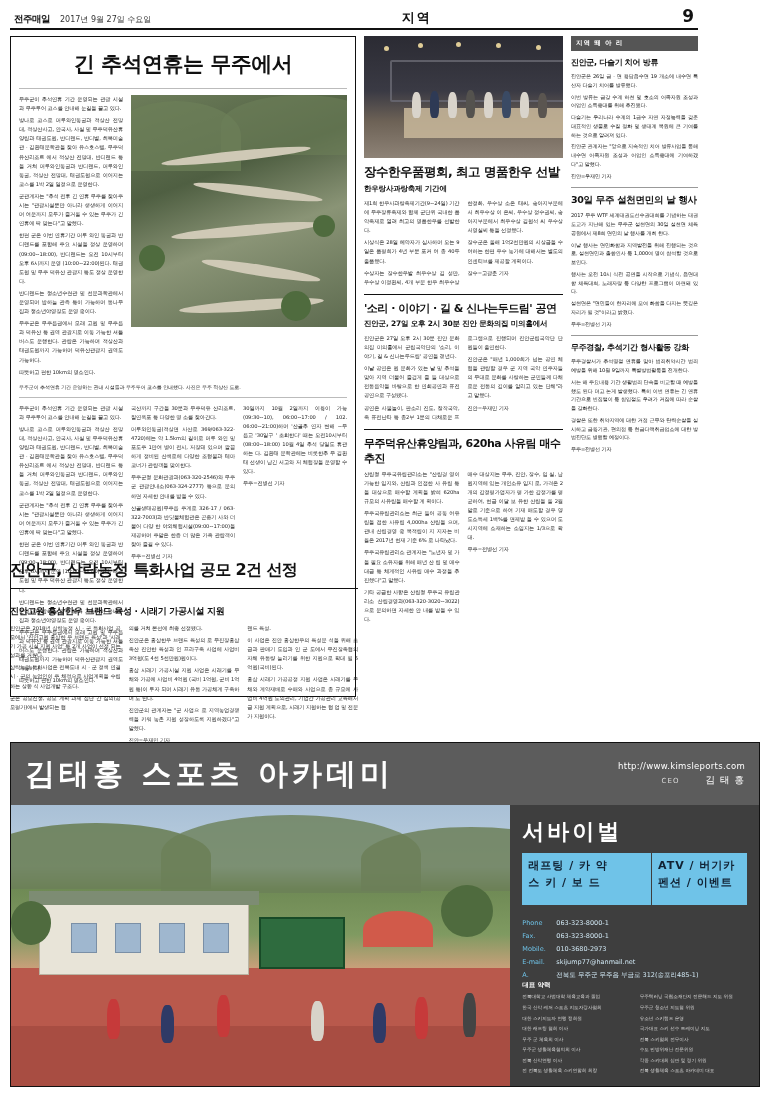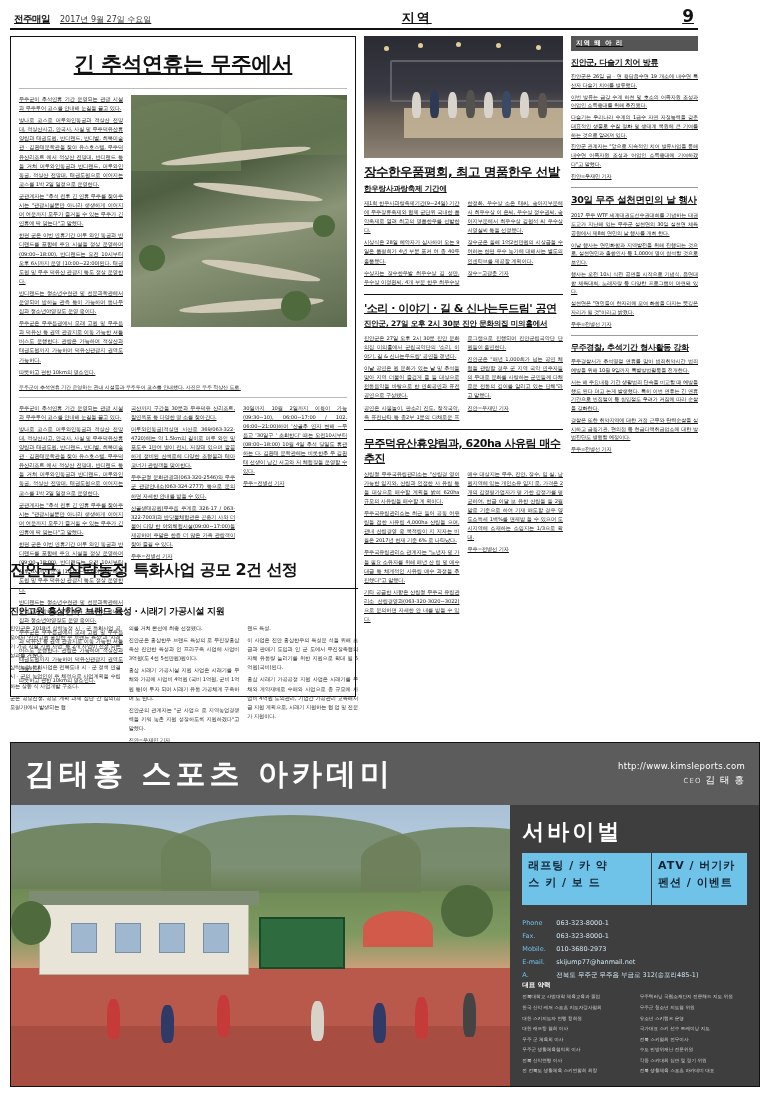--- a/index.html
+++ b/index.html
@@ -4,21 +4,21 @@
 <style>
   * { box-sizing: border-box; }
   html, body { margin:0; padding:0; }
   body {
     width: 770px; height: 1093px;
     background: #fff;
     font-family: "DejaVu Sans", "Liberation Sans", sans-serif;
     color: #111;
     overflow: hidden;
   }
-  .page { position: relative; width: 708px; height: 1093px; padding: 0 10px; text-decoration: underline; }
+  .page { position: relative; width: 708px; height: 1093px; padding: 0 10px; }
 
   
   .masthead {
     display: flex; align-items: baseline; justify-content: space-between;
     padding: 6px 4px 3px 4px;
     border-bottom: 2px solid #111;
     height: 30px;
   }
   .mh-left { display:flex; align-items:baseline; gap:10px; }
   .mh-paper { font-size: 9.5px; font-weight: bold; letter-spacing: -0.5px; }
@@ -87,21 +87,21 @@
     border: 1px solid #111; background:#fff; overflow:hidden;
   }
   .ad-top {
     height: 62px; background:#5c5c5c; color:#fff; display:flex; align-items:center;
     padding: 0 14px; justify-content: space-between;
   }
   .ad-title { font-size: 30px; font-weight: bold; letter-spacing: 4px; }
   .ad-url-wrap { text-align:right; }
   .ad-url { font-size: 8.5px; letter-spacing:0.3px; }
   .ad-ceo { font-size: 9.5px; margin-top:3px; letter-spacing:1px;}
-  .ad-ceo .lab { font-size: 7px; color:#ddd; margin-right:0; }
+  .ad-ceo .lab { font-size: 7px; color:#ddd; margin-right:22px; }
   .ad-body { display:flex; height: 281px; }
   .ad-photo {
     width: 500px; height: 281px; position:relative; overflow:hidden;
     background: linear-gradient(180deg,#a9c0d6 0%, #bcd0e0 22%, #6f8a55 30%, #7f9a61 46%, #c8a07a 58%, #a5755a 75%, #8e6a55 100%);
   }
   .ad-right { width: 249px; background: #3e3e3e; color:#fff; position: relative; }
   .ad-right-inner { padding: 12px 12px 0 12px; }
   .ad-brand { font-size: 22px; font-weight: bold; color:#fff; letter-spacing: 3px; }
   .ad-bar {
     margin-top: 6px; background:#6fc3e8; color:#123; display:flex;

